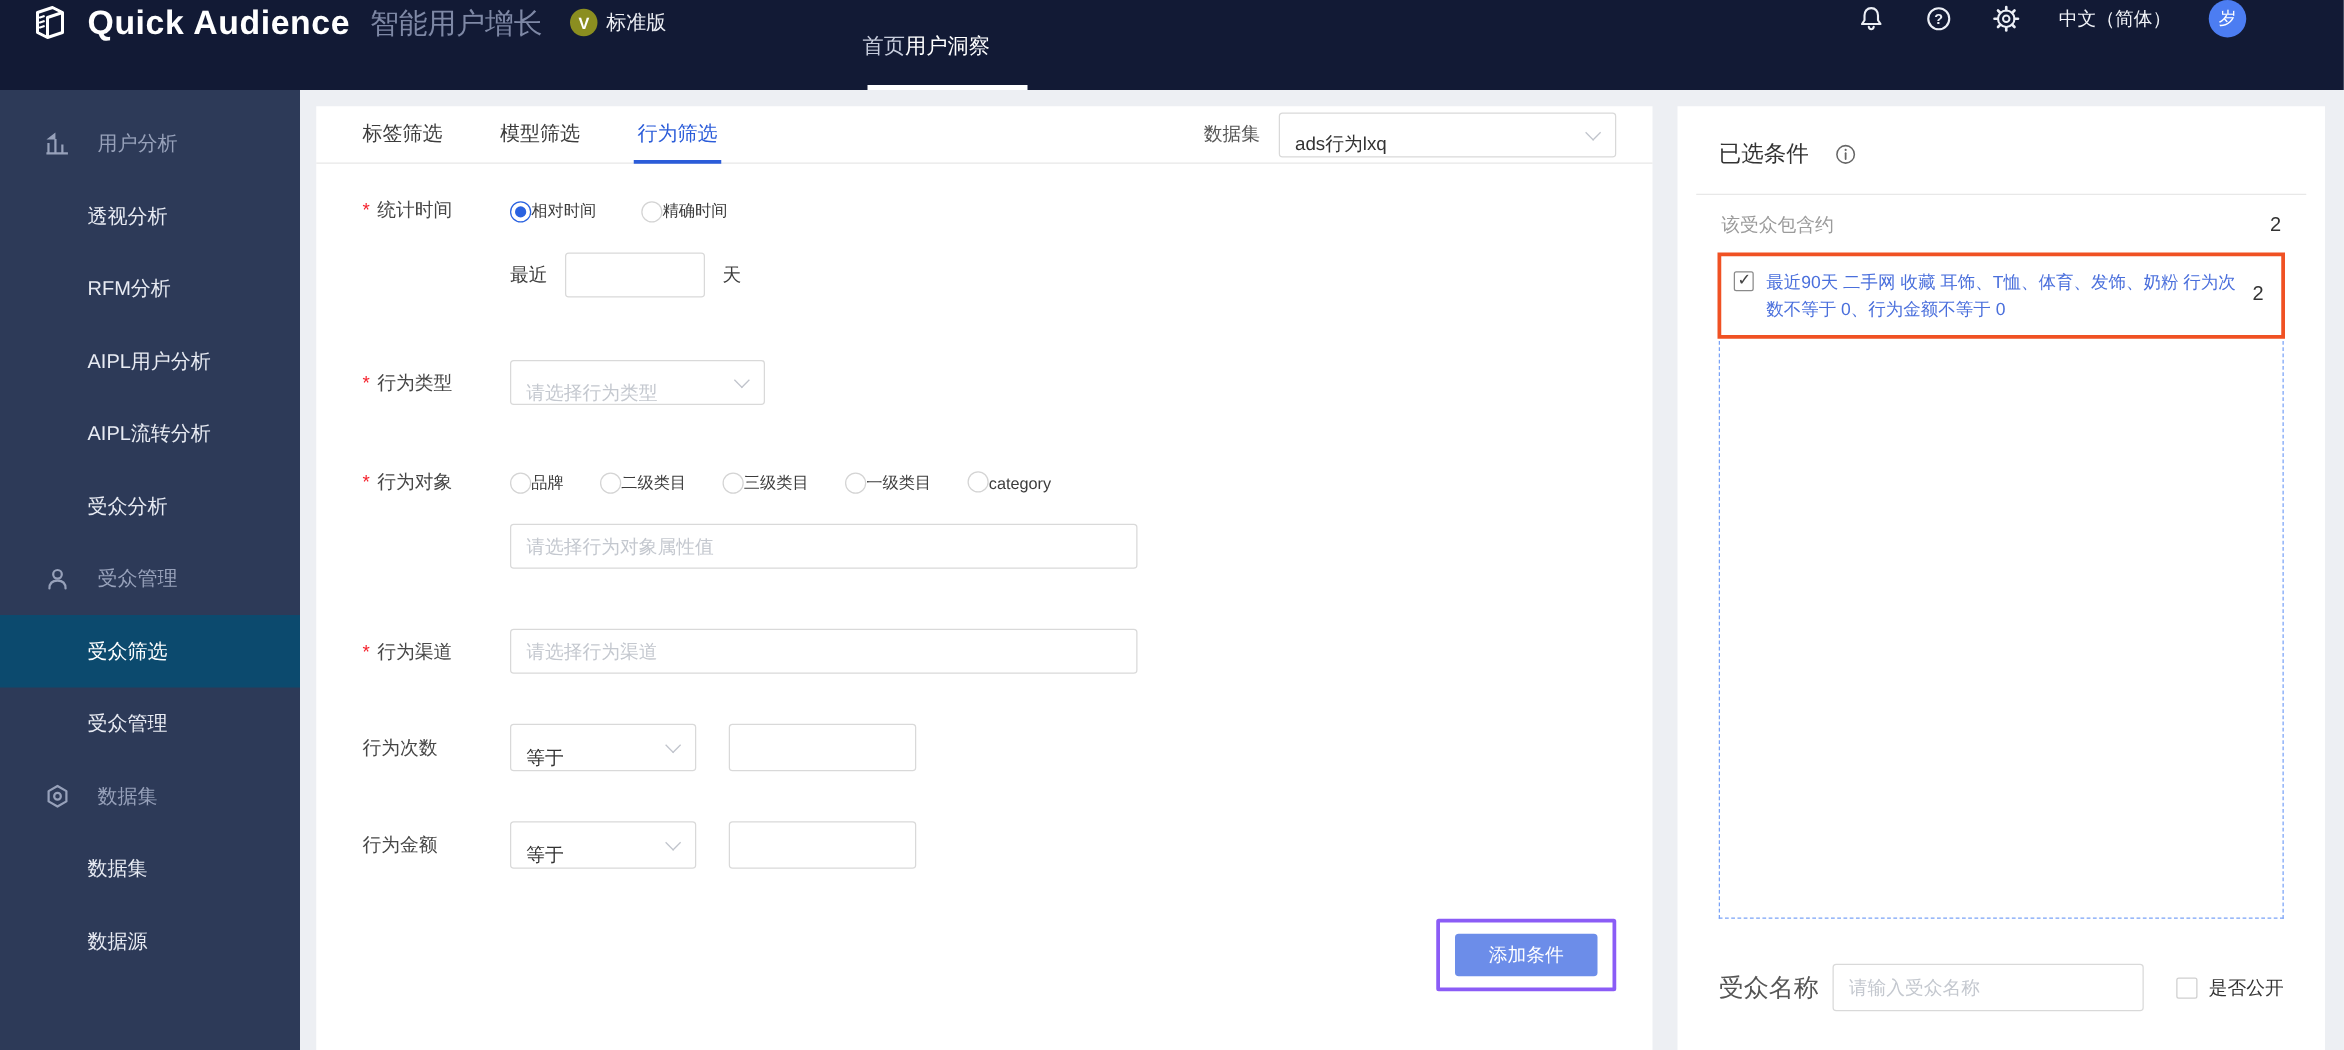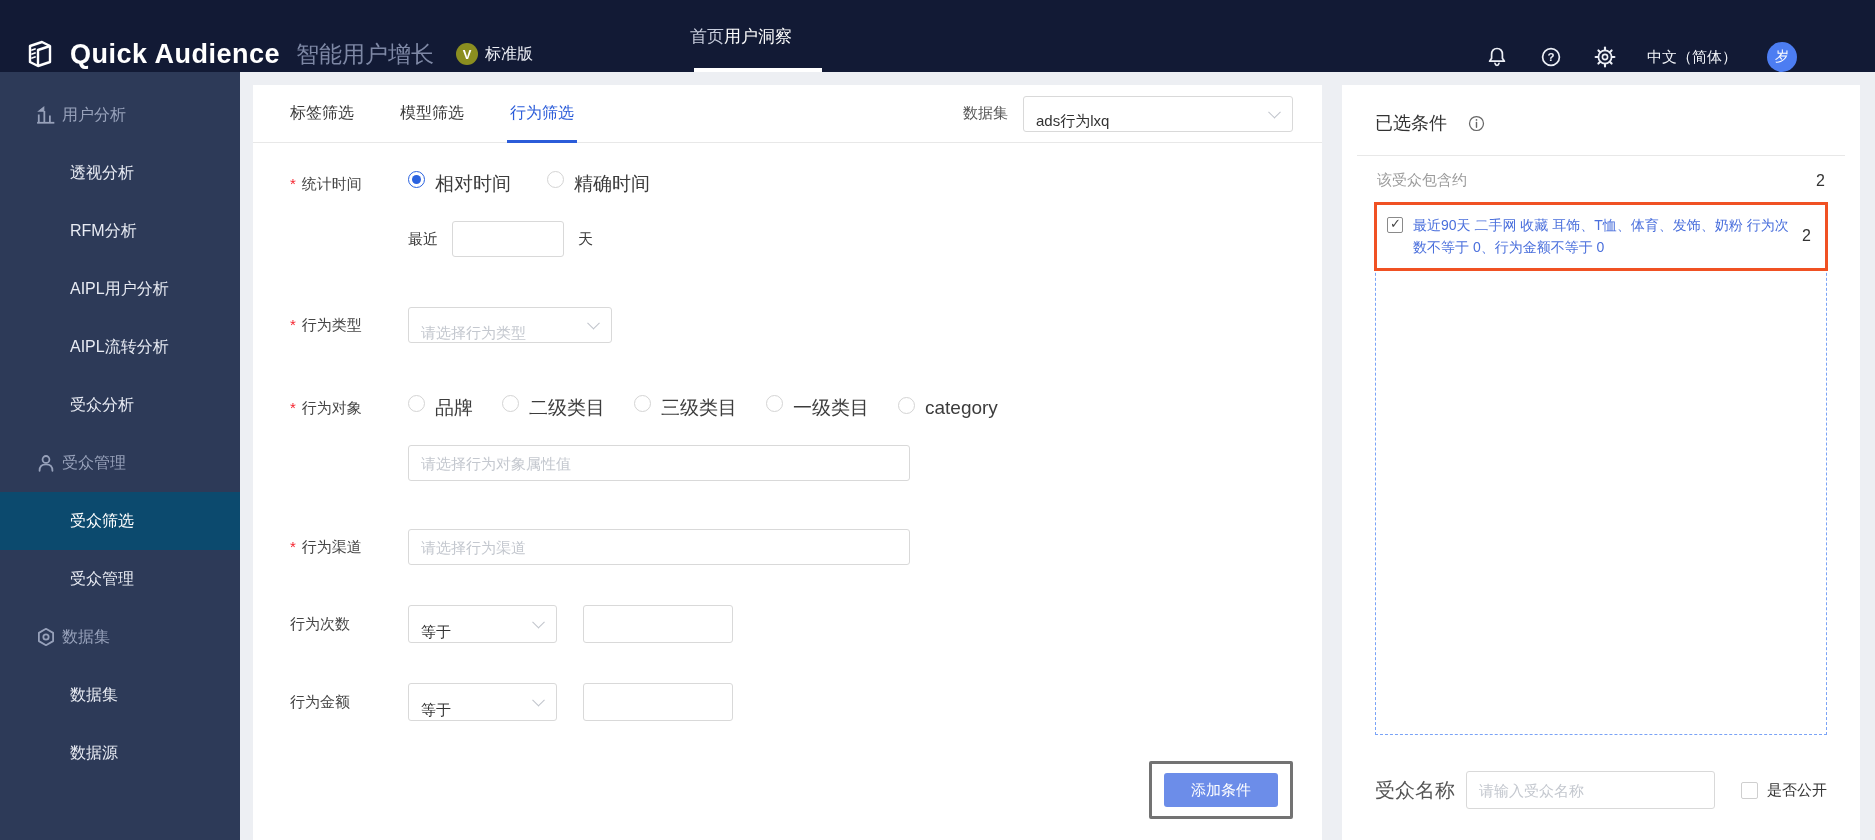--- a/index.html
+++ b/index.html
@@ -1,21 +1,21 @@
 <!DOCTYPE html>
 <html><head>
 <meta charset="utf-8">
 <style>
   * { margin:0; padding:0; box-sizing:border-box; }
   html,body { width:1875px; height:840px; overflow:hidden;
     font-family:"Liberation Sans","DejaVu Sans",sans-serif; background:#edeff3; }
 
   
   .topbar { position:absolute; left:0; top:0; width:1875px; height:72px;
-    background:#121a35; display:flex; align-items:flex-end; padding-left:22px; color:#fff; }
+    background:#121a35; display:flex; align-items:flex-start; padding-left:22px; color:#fff; }
   .brand { display:flex; align-items:center; gap:12px; }
   .logo-icon { width:36px; height:36px; }
   .logo-text { font-size:27px; font-weight:bold; letter-spacing:.5px; }
   .product-name { font-size:23px; color:#7e88a5; margin-left:4px; }
   .edition { display:flex; align-items:center; gap:7px; margin-left:10px; }
   .edition-v { width:22px; height:22px; border-radius:50%; background:#8b8e20; color:#fff;
     font-size:13px; font-weight:bold; display:flex; align-items:center; justify-content:center; }
   .edition-label { font-size:16px; color:#eef0f6; }
   .topnav { position:absolute; left:690px; top:0; height:100%; display:flex; }
   .topnav-item { height:100%; display:flex; align-items:center; font-size:17px;
@@ -26,32 +26,32 @@
   .top-right { margin-left:auto; display:flex; align-items:center; gap:30px; padding-right:78px; }
   .top-icon { width:24px; height:24px; cursor:pointer; }
   .lang { font-size:15px; color:#f2f4f9; cursor:pointer; white-space:nowrap; }
   .avatar { width:30px; height:30px; border-radius:50%; background:#4c7df2; color:#fff;
     font-size:14px; display:flex; align-items:center; justify-content:center; cursor:pointer; }
 
   
   .sidebar { position:absolute; left:0; top:72px; width:240px; bottom:0;
     background:#2d3a58; padding-top:14px; }
   .side-row { height:58px; display:flex; align-items:center; cursor:pointer; }
-  .side-section { padding-left:36px; gap:6px; color:#97a1ba; font-size:16px; }
+  .side-section { padding-left:36px; gap:22px; color:#97a1ba; font-size:16px; }
   .side-item { padding-left:70px; color:#e8ebf3; font-size:16px; }
   .side-item.active { background:#0c4a6e; color:#fff; }
   .side-ico { width:20px; height:20px; flex:0 0 20px; }
 
   
   .panel { position:absolute; top:85px; bottom:0; background:#fff; }
   .main-panel { left:253px; width:1069px; }
   .right-panel { left:1342px; width:518px; padding:26px 33px 0; }
 
   
-  .tabs-row { height:58px; display:flex; align-items:center;
+  .tabs-row { height:46px; display:flex; align-items:center;
     padding:0 29px 0 37px; border-bottom:1px solid #e8e8e8; }
   .tab { margin-right:46px; font-size:16px; color:#3c3c3c; height:100%;
     display:flex; align-items:center; position:relative; cursor:pointer; }
   .tab.active { color:#2b5cd9; }
   .tab.active::after { content:""; position:absolute; left:-3px; right:-3px; bottom:-1px;
     height:3px; background:#2b5cd9; }
   .dataset-group { margin-left:auto; display:flex; align-items:center; gap:15px; }
   .dataset-label { font-size:15px; color:#555; }
 
   
@@ -64,21 +64,21 @@
     transform:translateY(-70%) rotate(45deg); }
   input.txt { border:1px solid #d9d9d9; border-radius:3px; height:36px;
     padding:0 12px; font-size:15px; color:#333; outline:none;
     font-family:"Liberation Sans","DejaVu Sans",sans-serif; }
   input.txt::placeholder { color:#c4c8cf; }
   .radio { width:17px; height:17px; border:1px solid #d4d4d4; border-radius:50%;
     background:#fff; display:inline-block; position:relative; flex:0 0 17px; cursor:pointer; }
   .radio.checked { border-color:#2a62e0; }
   .radio.checked::after { content:""; position:absolute; inset:3px; border-radius:50%;
     background:#2a62e0; }
-  .opt { display:flex; align-items:flex-start; gap:10px; font-size:19px; color:#3c3c3c; }
+  .opt { display:flex; align-items:flex-end; gap:0; font-size:13px; color:#3c3c3c; }
 
   
   .form { padding:28px 29px 0 37px; }
   .frow { display:flex; align-items:center; }
   .label-col { width:118px; flex:0 0 118px; font-size:15px; color:#464646; }
   .req::before { content:"*"; color:#f5222d; margin-right:6px; font-size:15px; }
   .indent { margin-left:118px; }
 
   .row-stat { margin-bottom:24px; }
   .row-stat .opt { margin-right:36px; }
@@ -88,21 +88,21 @@
   .sel-type { width:204px; }
   .row-objopt { margin-bottom:24px; }
   .row-objopt .opt { margin-right:29px; }
   .row-objinput { margin-bottom:48px; }
   .inp-wide { width:502px; height:38px; }
   .row-channel { margin-bottom:40px; }
   .row-num { margin-bottom:40px; }
   .sel-op { width:149px; height:38px; }
   .row-num input { width:150px; height:38px; margin-left:26px; }
   .row-btn { justify-content:flex-end; margin-top:8px; }
-  .hl-box { border:3px solid #737373; padding:9px 12px; border-radius:2px; }
+  .hl-box { border:3px solid #8b5cf6; padding:9px 12px; border-radius:2px; }
   .add-btn { width:114px; height:34px; background:#6c8de9; color:#fff; font-size:15px;
     border:none; border-radius:3px; cursor:pointer;
     font-family:"Liberation Sans","DejaVu Sans",sans-serif; }
 
   
   .rp-title-row { display:flex; align-items:center; gap:21px; }
   .rp-title { font-size:18px; color:#333; }
   .info-icon { width:17px; height:17px; cursor:pointer; }
   .rp-divider { height:1px; background:#e8e8e8; margin:20px -18px 0; }
   .rp-summary { display:flex; align-items:center; justify-content:space-between;

